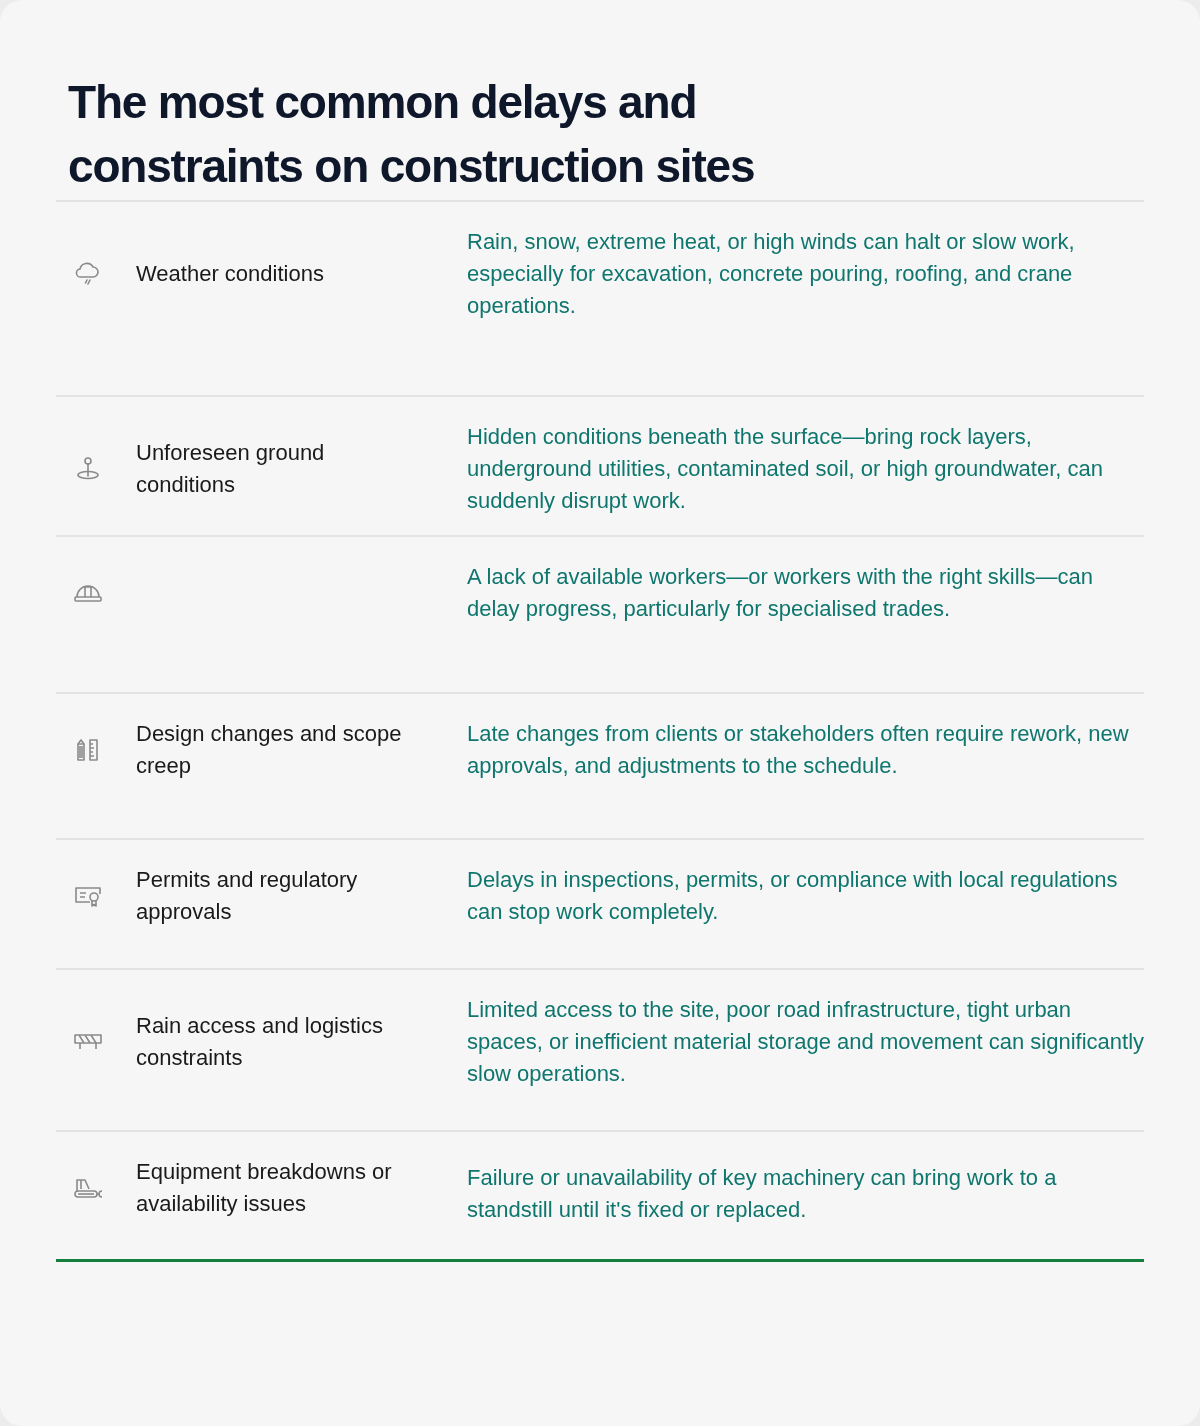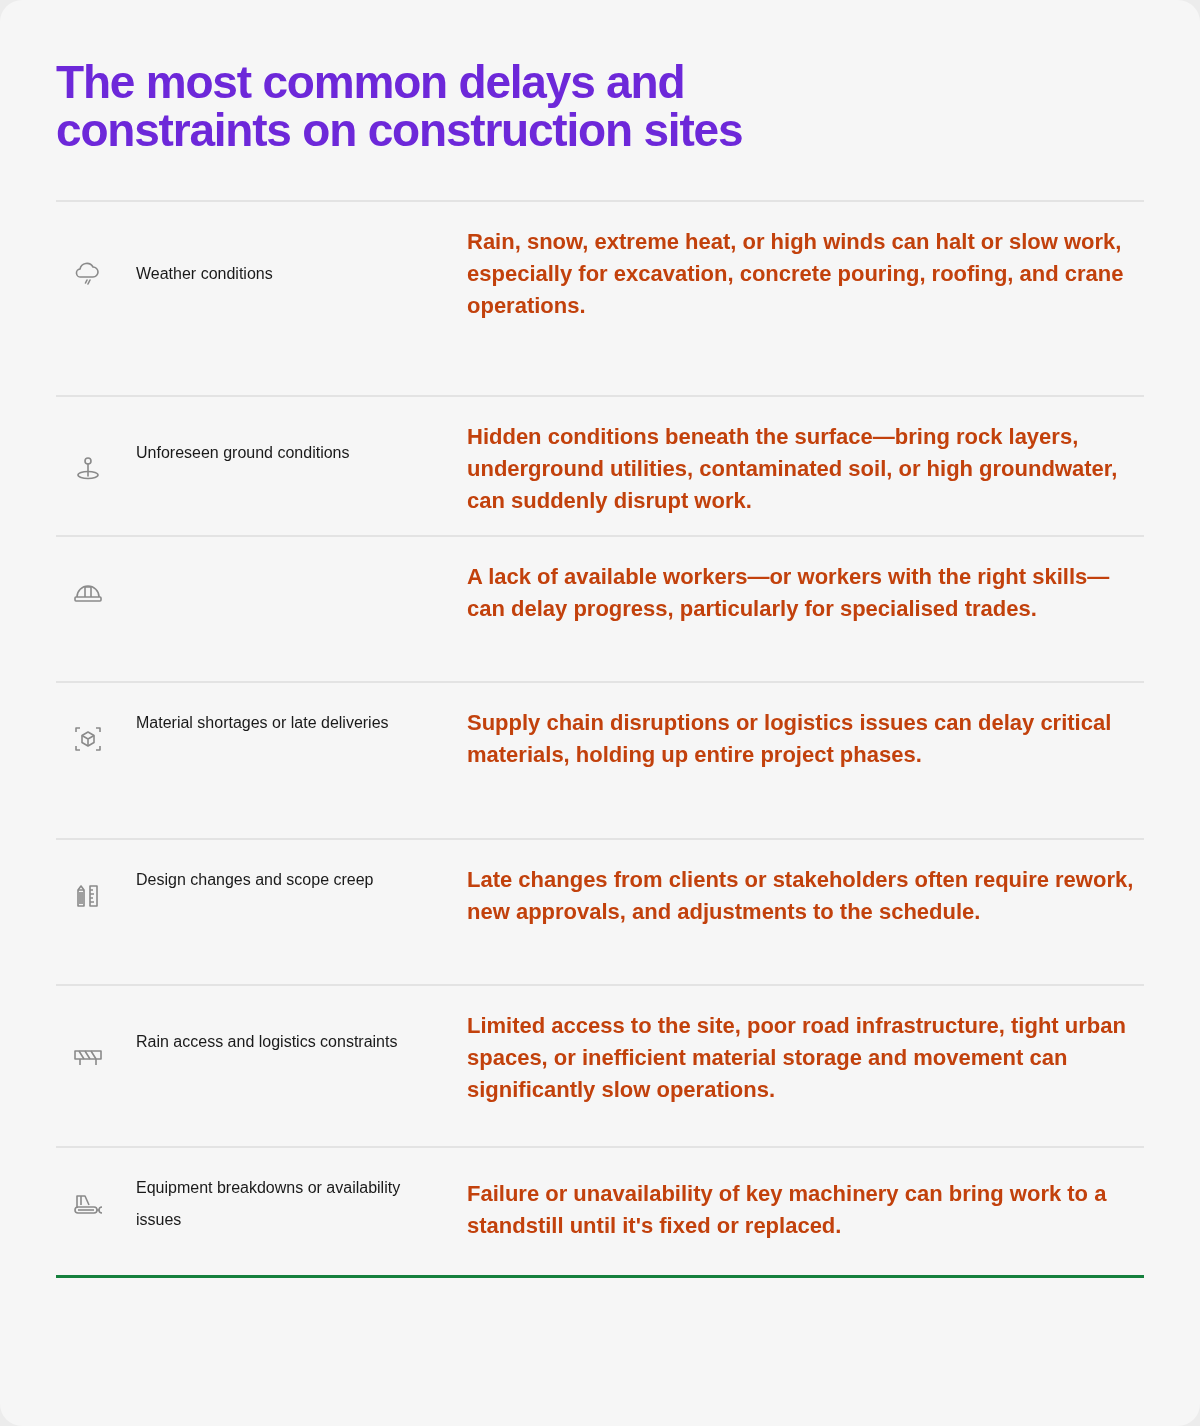--- a/index.html
+++ b/index.html
@@ -12,24 +12,24 @@
     .card {
       position: absolute; left: 0; top: 0;
       width: 1200px; height: 1426px;
       background: #f6f6f6;
       border-radius: 22px;
       box-sizing: border-box;
     }
     .title {
       position: absolute; left: 56px; top: 58px;
       width: 800px;
-      margin: 0;
-      font-size: 46px; line-height: 48px;
+      margin: 12px;
+      font-size: 46px; line-height: 64px;
       font-weight: bold;
-      color: #6d28d9;
+      color: #0f172a;
       letter-spacing: -1.2px;
     }
     .table {
       position: absolute; left: 56px; top: 200px;
       width: 1088px;
     }
     .row {
       position: relative;
       border-top: 2px solid #e3e3e3;
       box-sizing: border-box;
@@ -37,29 +37,28 @@
     .row.last { border-bottom: 3px solid #15803d; }
     .icon {
       position: absolute; left: 16px;
       width: 32px; height: 32px;
       color: #8a8a8a;
     }
     .icon svg { width: 32px; height: 32px; display: block; }
     .label {
       position: absolute; left: 80px;
       width: 290px;
-      font-size: 16px; line-height: 32px;
+      font-size: 22px; line-height: 32px;
       color: #1a1a1a;
     }
     .desc {
       position: absolute; left: 411px;
       width: 680px;
       font-size: 22px; line-height: 32px;
-      color: #c2410c;
-      font-weight: bold;
+      color: #0f766e;
     }
   </style>
 </head>
 <body>
 
 <div class="card">
   <h1 class="title">The most common delays and constraints on construction sites</h1>
 
   <div class="table">
 
@@ -90,45 +89,46 @@
       <span class="icon" style="top:40px;">
         <svg viewBox="0 0 32 32" fill="none" stroke="currentColor" stroke-width="1.6" stroke-linejoin="round">
           <path d="M5 20a11 11 0 0 1 22 0"></path>
           <path d="M13 10v10M19 10v10M13 10h6"></path>
           <rect x="3" y="20" width="26" height="4" rx="1"></rect>
         </svg>
       </span>
       <span class="desc" style="top:24px;">A lack of available workers—or workers with the right skills—can delay progress, particularly for specialised trades.</span>
     </div>
 
-    <div class="row" style="height:146px;">
-      <span class="icon" style="top:40px;">
-        <svg viewBox="0 0 32 32" fill="none" stroke="currentColor" stroke-width="1.6" stroke-linejoin="round">
-          <path d="M4 9V5h4M24 5h4v4M28 23v4h-4M8 27H4v-4"></path>
-          <path d="M16 9l6 3.5v7L16 23l-6-3.5v-7z"></path>
-          <path d="M10 12.5l6 3.5 6-3.5M16 16v7"></path>
-        </svg>
-      </span>
-      <span class="label" style="top:24px;">Material shortages or late deliveries</span>
-      <span class="desc" style="top:24px;">Supply chain disruptions or logistics issues can delay critical materials, holding up entire project phases.</span>
-    </div>
 
     <div class="row" style="height:146px;margin-top:11px;">
       <span class="icon" style="top:40px;">
         <svg viewBox="0 0 32 32" fill="none" stroke="currentColor" stroke-width="1.6" stroke-linejoin="round">
           <path d="M6 10l3-4 3 4v16H6z"></path>
           <path d="M8 12v12M10 12v12M6 10h6"></path>
           <rect x="18" y="6" width="7" height="20"></rect>
           <path d="M18 10h3M18 14h4M18 18h3M18 22h4"></path>
         </svg>
       </span>
       <span class="label" style="top:24px;">Design changes and scope creep</span>
       <span class="desc" style="top:24px;">Late changes from clients or stakeholders often require rework, new approvals, and adjustments to the schedule.</span>
     </div>
 
+    <div class="row" style="height:130px;">
+      <span class="icon" style="top:40px;">
+        <svg viewBox="0 0 32 32" fill="none" stroke="currentColor" stroke-width="1.6" stroke-linejoin="round">
+          <path d="M18 22H4V8h24v6"></path>
+          <path d="M8 13h6M8 17h5"></path>
+          <circle cx="22" cy="17" r="4"></circle>
+          <path d="M20 21v5l2-1.5 2 1.5v-5"></path>
+        </svg>
+      </span>
+      <span class="label" style="top:24px;">Permits and regulatory approvals</span>
+      <span class="desc" style="top:24px;">Delays in inspections, permits, or compliance with local regulations can stop work completely.</span>
+    </div>
 
     <div class="row" style="height:162px;">
       <span class="icon" style="top:56px;">
         <svg viewBox="0 0 32 32" fill="none" stroke="currentColor" stroke-width="1.6" stroke-linejoin="round">
           <rect x="3" y="9" width="26" height="8"></rect>
           <path d="M7 9l5 8M13 9l5 8M19 9l5 8"></path>
           <path d="M8 17v6M24 17v6"></path>
         </svg>
       </span>
       <span class="label" style="top:40px;">Rain access and logistics constraints</span>

